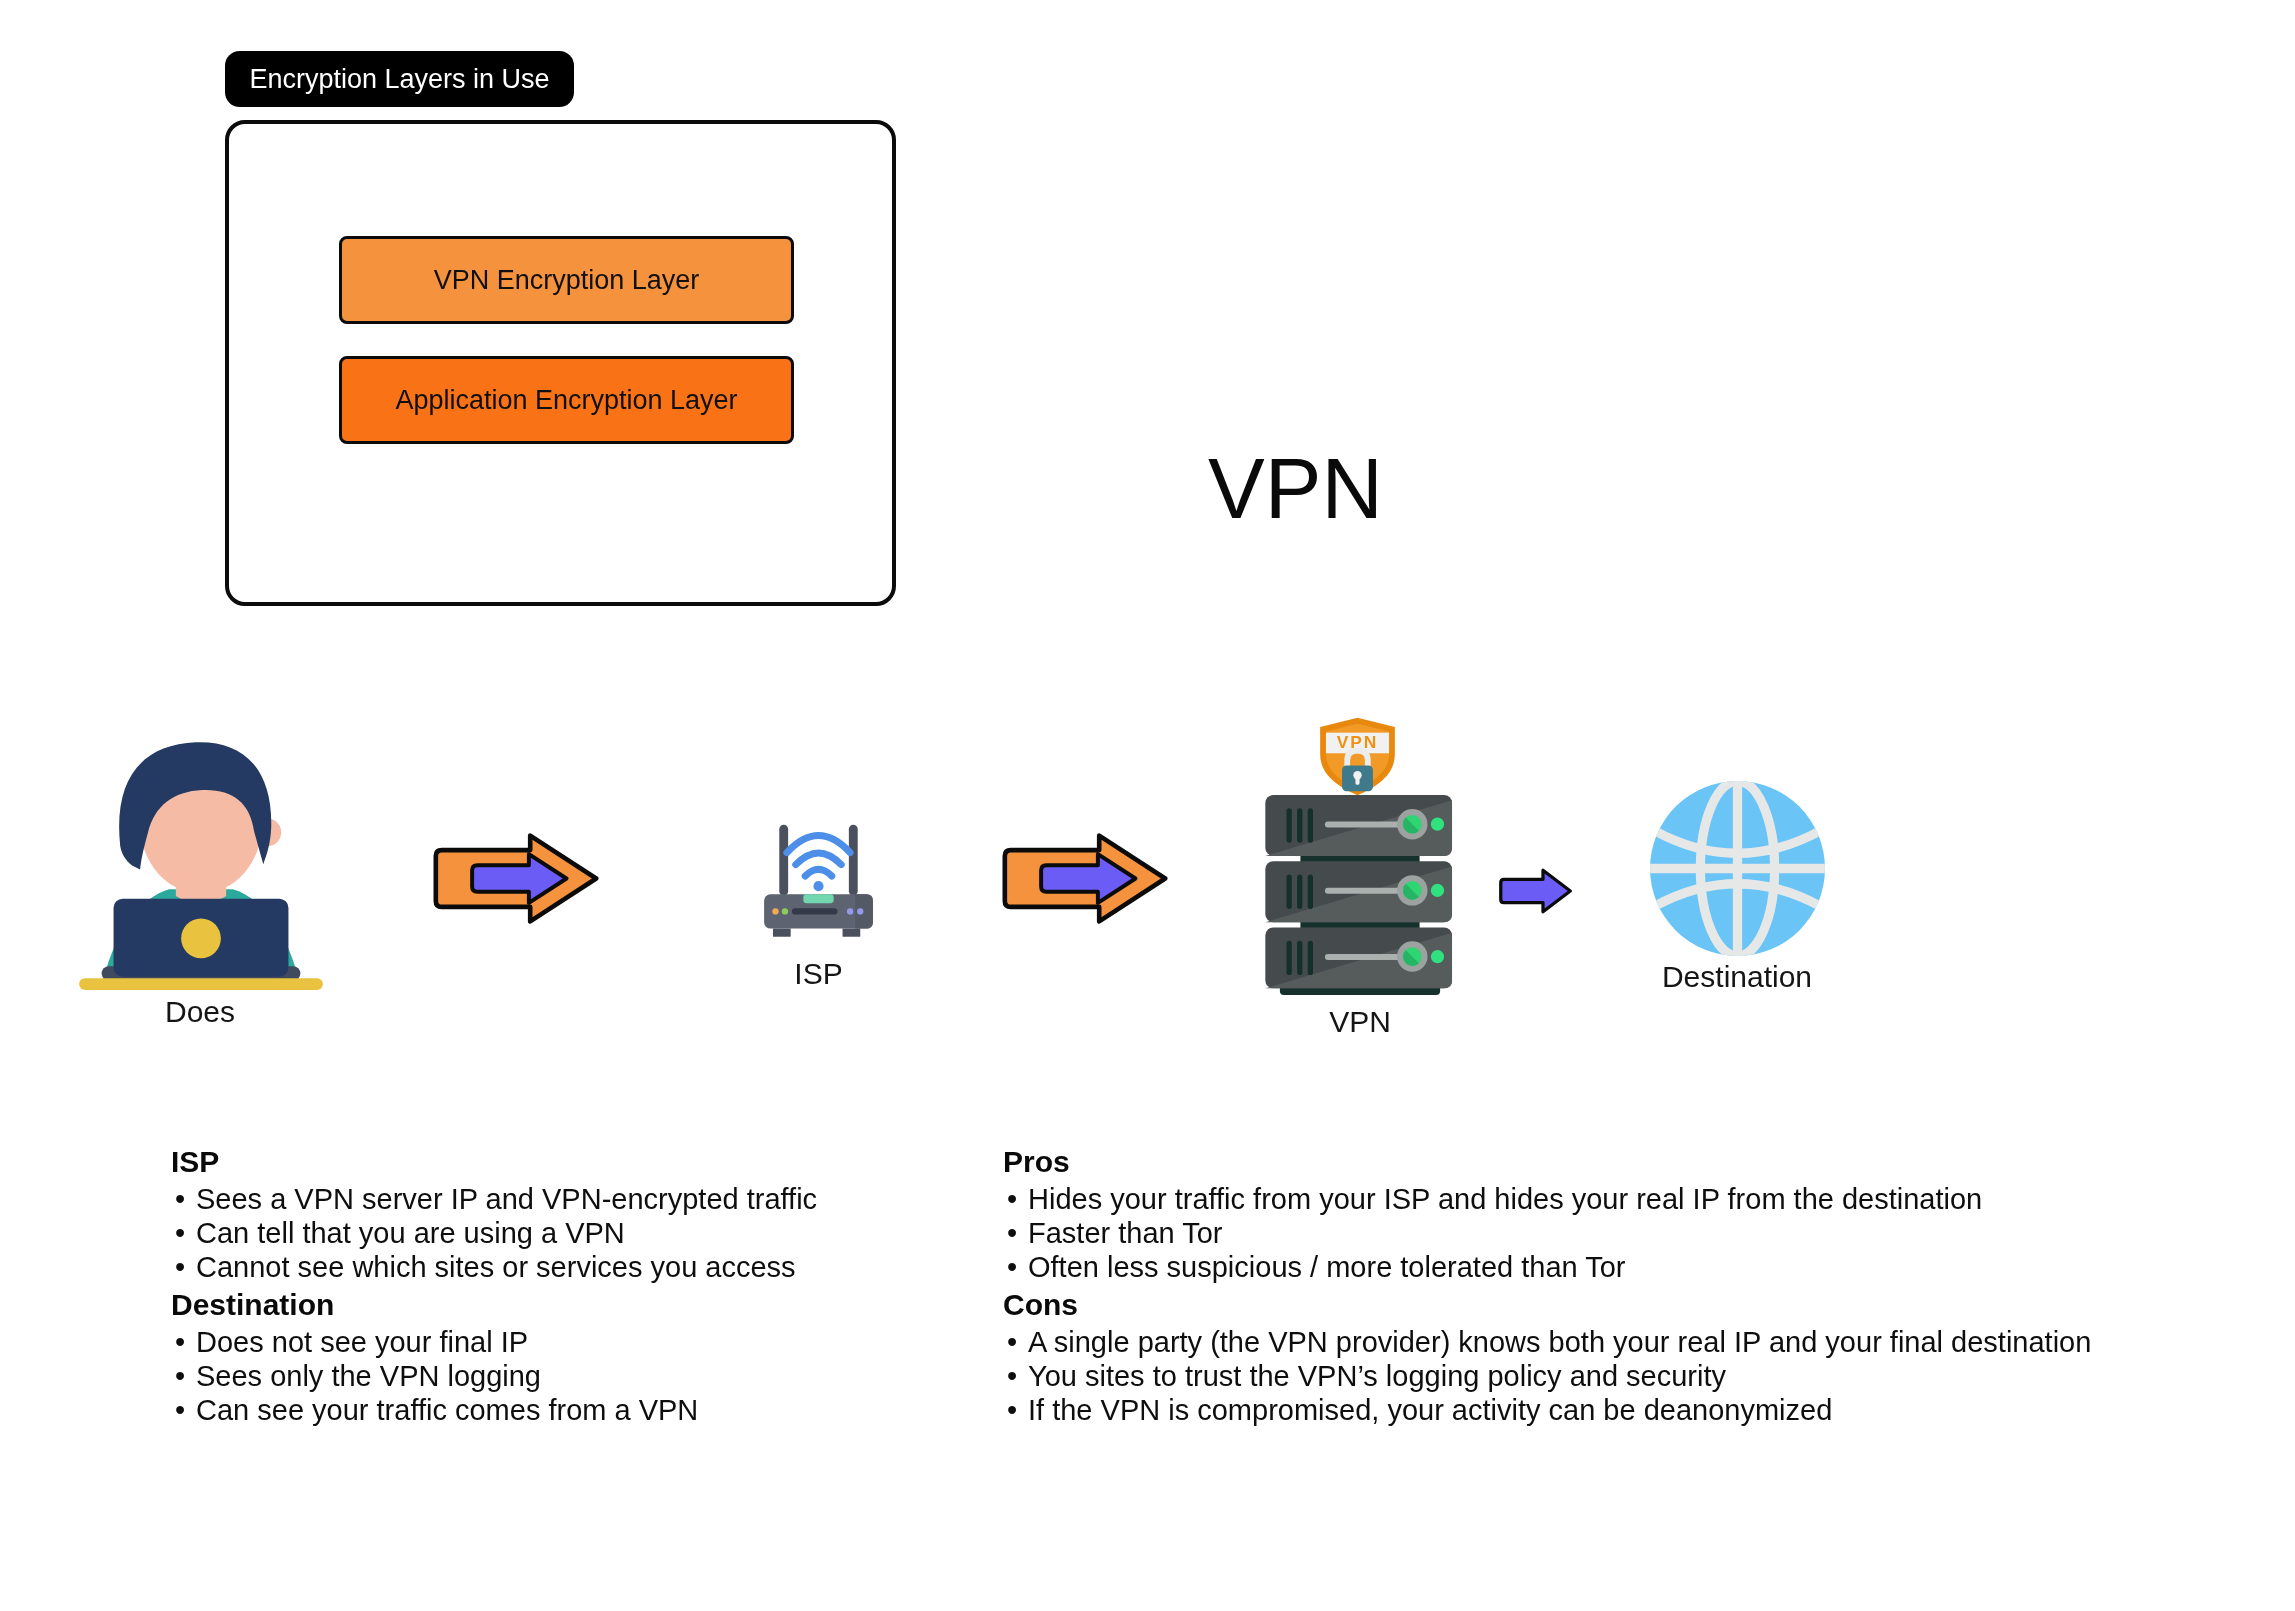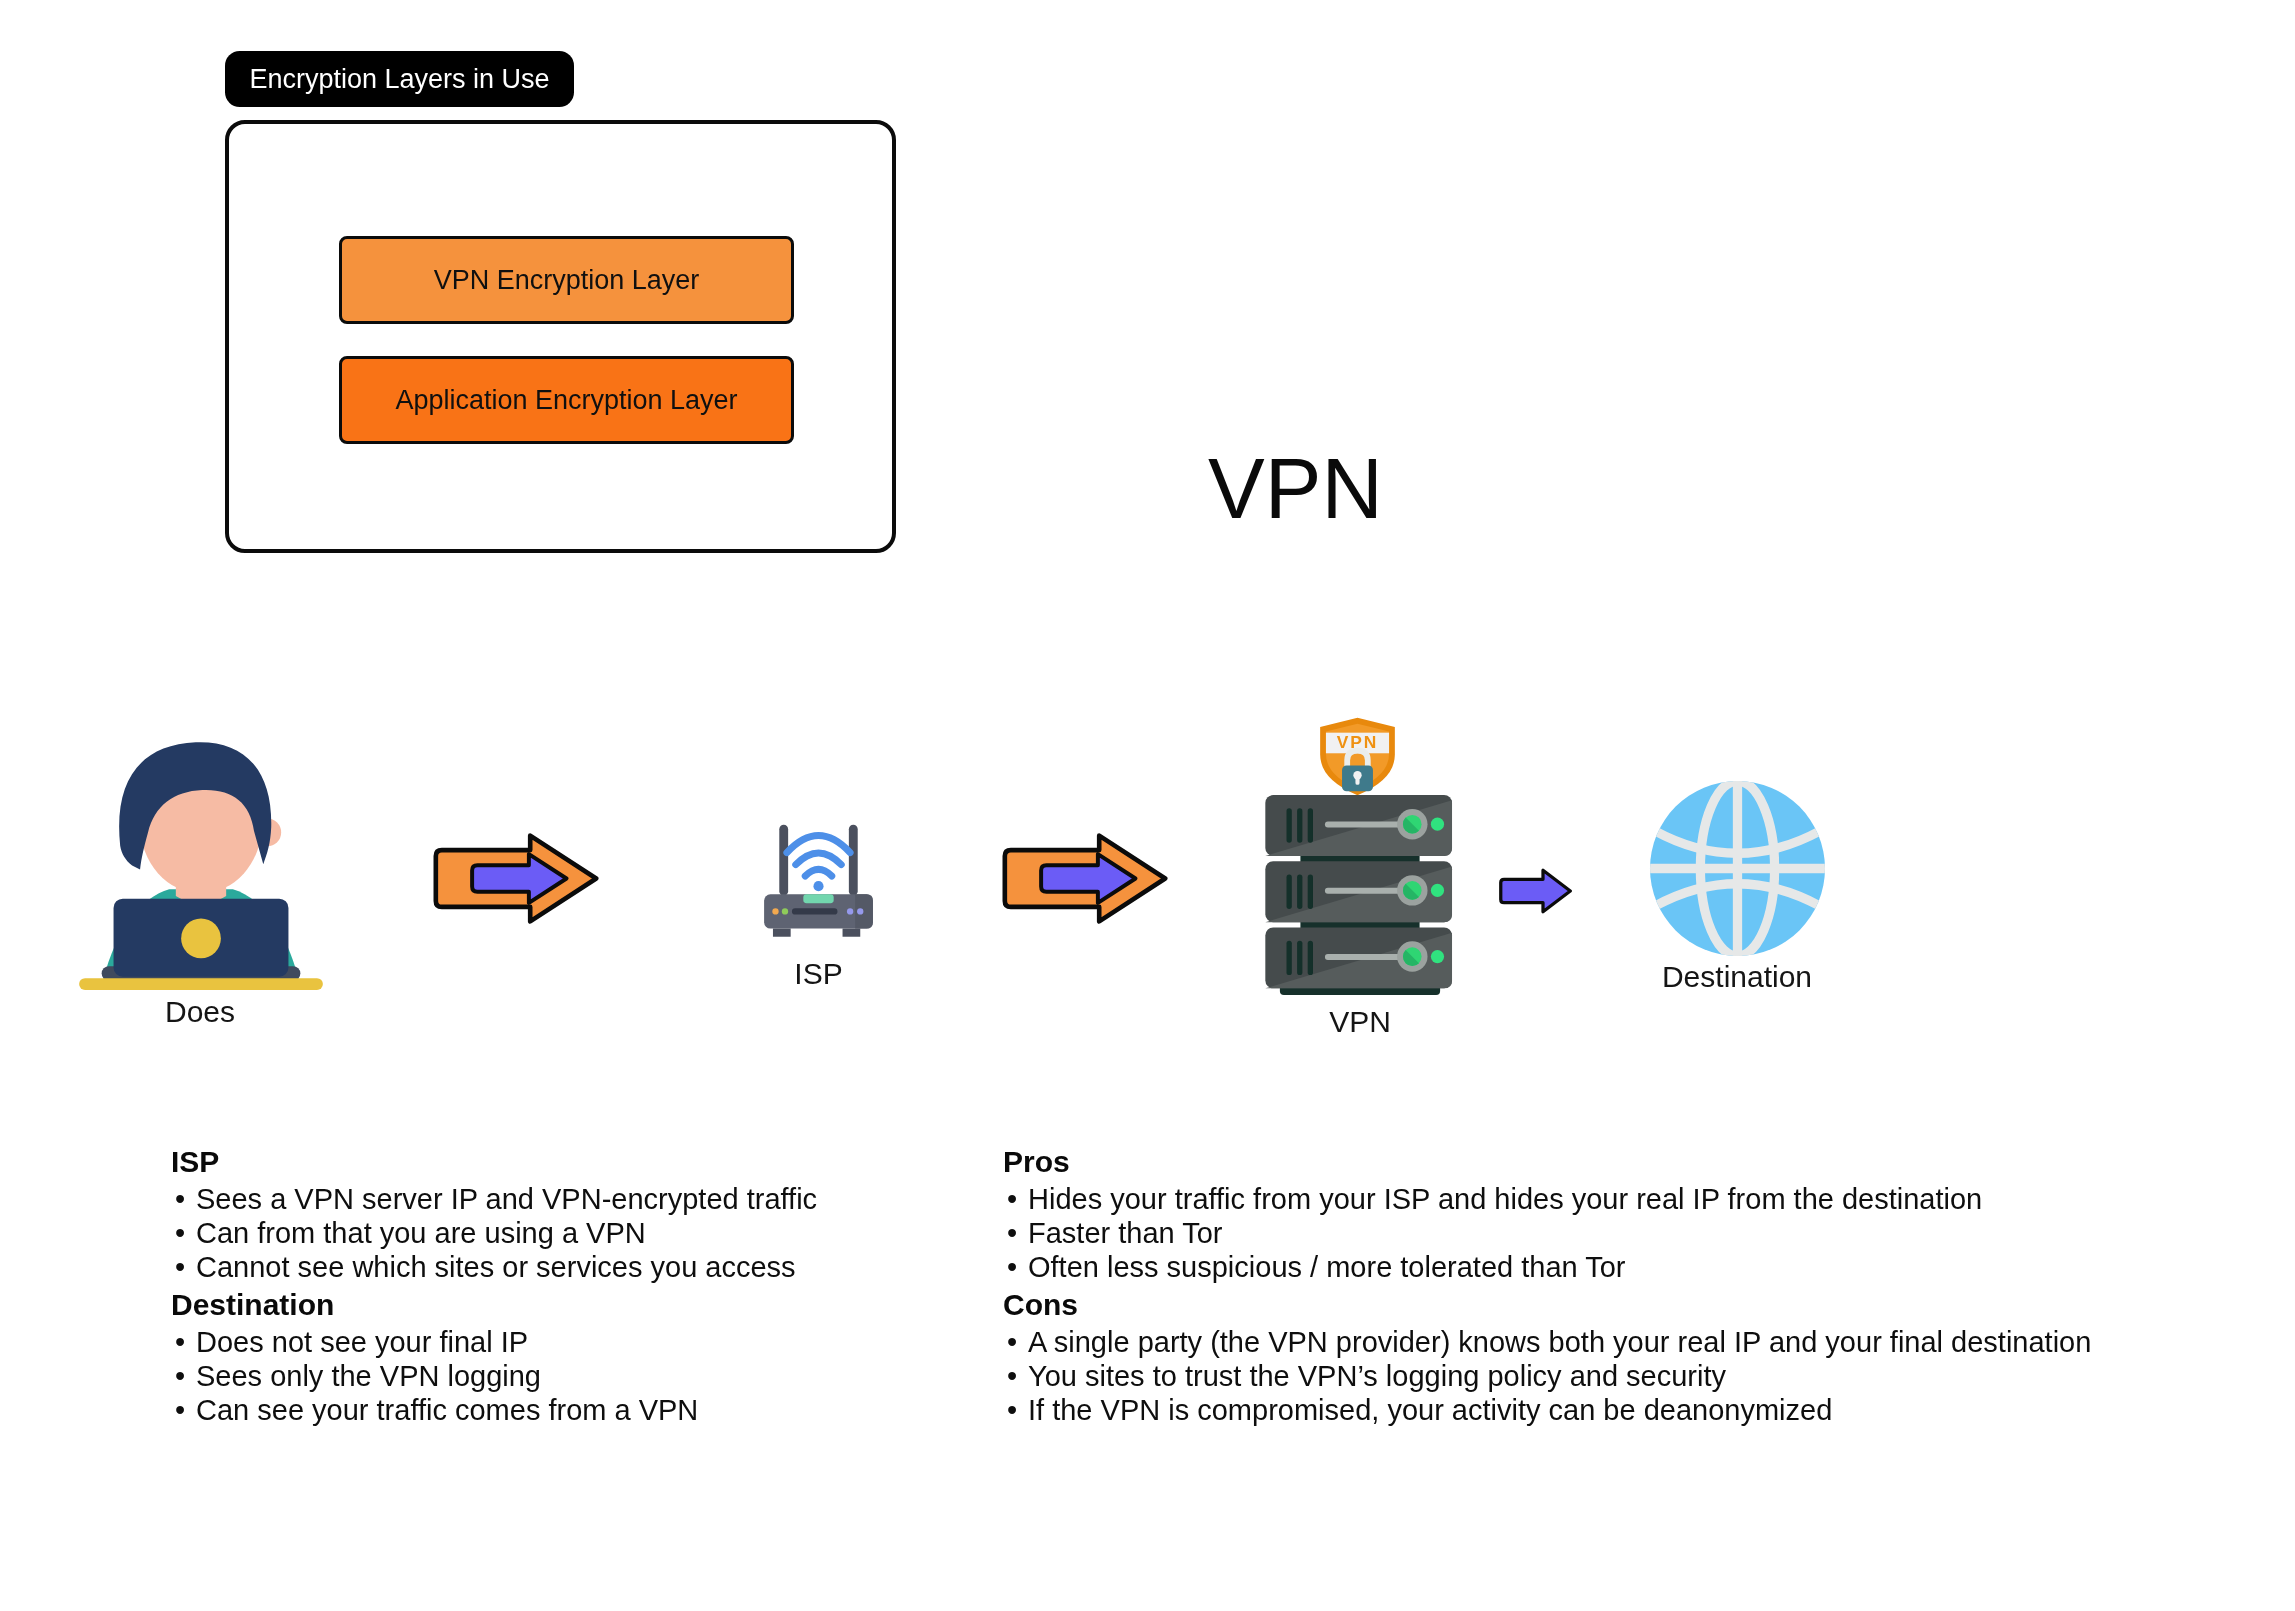--- a/index.html
+++ b/index.html
@@ -4,21 +4,21 @@
 <style>
   * { margin:0; padding:0; box-sizing:border-box; }
   html,body { width:2295px; height:1611px; background:#ffffff; overflow:hidden;
               font-family:"Liberation Sans", sans-serif; color:#111; }
   .abs { position:absolute; }
 
   
   .legend-pill { left:225px; top:51px; width:349px; height:56px; background:#000000;
                  border-radius:14.7px; display:flex; align-items:center; justify-content:center;
                  color:#fff; font-size:27px; }
-  .layers-box { left:225px; top:120px; width:671px; height:433px; background:#fff;
+  .layers-box { left:225px; top:120px; width:671px; height:486px; background:#fff;
                 border:4.7px solid #0b0b0b; border-radius:20px; }
   .layer { left:110px; width:455px; height:88px; border:3.3px solid #0b0b0b; border-radius:8px;
            display:flex; align-items:center; justify-content:center; font-size:27px; color:#101010; }
   .layer-vpn { top:112px; background:#F5923D; }
   .layer-app { top:232px; background:#f97316; }
 
   
   .vpn-title { left:1129px; top:445px; width:333px; text-align:center;
                font-size:85px; line-height:87px; font-weight:500; color:#0a0a0a; }
 
@@ -175,21 +175,21 @@
     <path d="M10 78 Q135 146 260 78"></path>
     <path d="M10 192 Q135 124 260 192"></path>
   </g>
 </svg>
 <div class="abs node-label" style="left:1637px; top:960px; width:200px;">Destination</div>
 
 <div class="abs notes notes-left">
   <h3>ISP</h3>
   <ul>
     <li>Sees a VPN server IP and VPN-encrypted traffic</li>
-    <li>Can from that you are using a VPN</li>
+    <li>Can tell that you are using a VPN</li>
     <li>Cannot see which sites or services you access</li>
   </ul>
   <h3>Destination</h3>
   <ul>
     <li>Does not see your final IP</li>
     <li>Sees only the VPN logging</li>
     <li>Can see your traffic comes from a VPN</li>
   </ul>
 </div>
 

